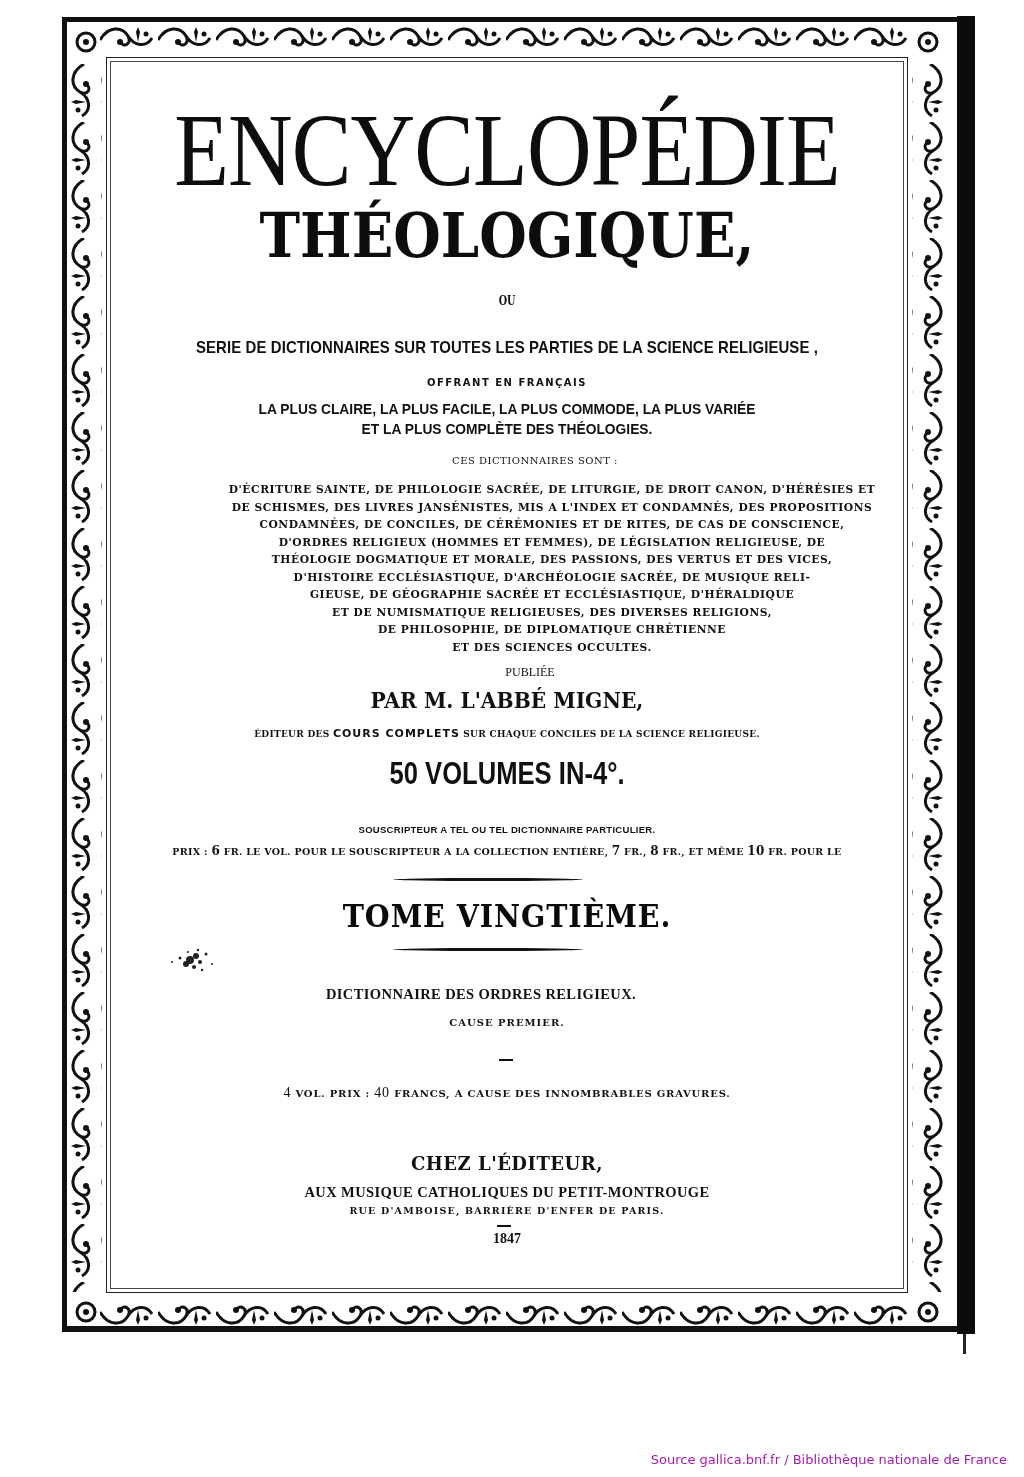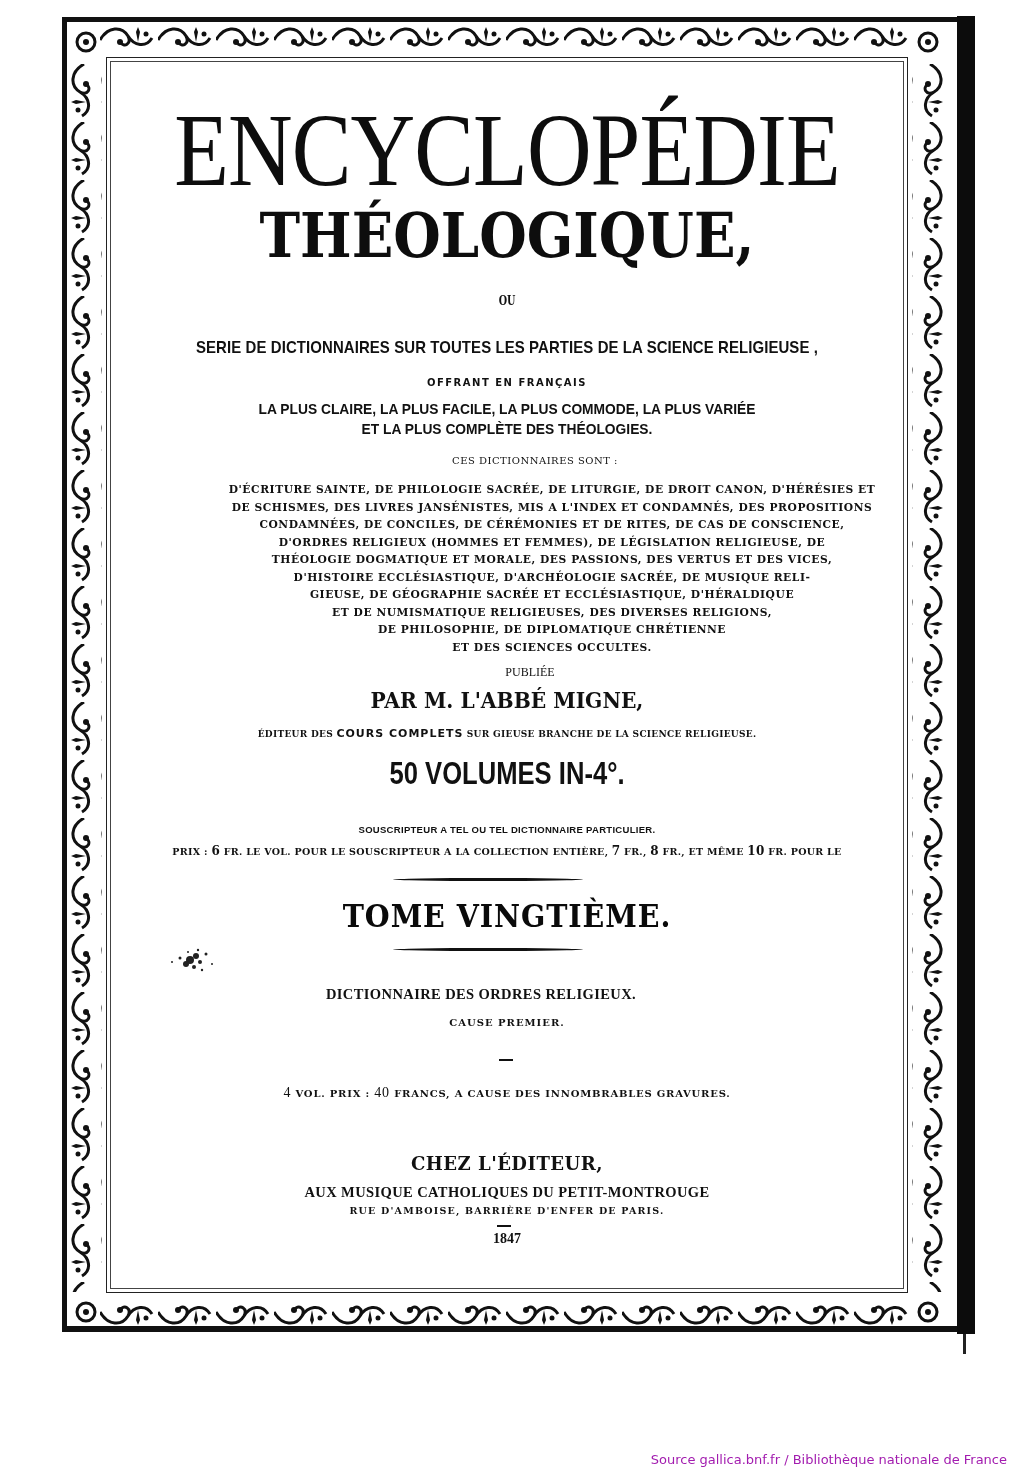--- a/index.html
+++ b/index.html
@@ -153,21 +153,21 @@
       <div class="ln">THÉOLOGIE DOGMATIQUE ET MORALE, DES PASSIONS, DES VERTUS ET DES VICES,</div>
       <div class="ln">D'HISTOIRE ECCLÉSIASTIQUE, D'ARCHÉOLOGIE SACRÉE, DE MUSIQUE RELI-</div>
       <div class="ln">GIEUSE, DE GÉOGRAPHIE SACRÉE ET ECCLÉSIASTIQUE, D'HÉRALDIQUE</div>
       <div class="ln">ET DE NUMISMATIQUE RELIGIEUSES, DES DIVERSES RELIGIONS,</div>
       <div class="ln">DE PHILOSOPHIE, DE DIPLOMATIQUE CHRÉTIENNE</div>
       <div class="ln">ET DES SCIENCES OCCULTES.</div>
     </div>
 
     <div class="publiee">PUBLIÉE</div>
     <div class="par">PAR M. L'ABBÉ MIGNE,</div>
-    <div class="editeur"><span>ÉDITEUR DES </span><span class="big">COURS COMPLETS</span><span> SUR GIEUSE BRANCHE DE LA SCIENCE RELIGIEUSE.</span></div>
+    <div class="editeur"><span>ÉDITEUR DES </span><span class="big">COURS COMPLETS</span><span> SUR CHAQUE CONCILES DE LA SCIENCE RELIGIEUSE.</span></div>
     <div class="volumes">50 VOLUMES IN-4°.</div>
     <div class="prix1"><span>PRIX : </span><span class="n">6</span><span> FR. LE VOL. POUR LE SOUSCRIPTEUR A LA COLLECTION ENTIÈRE, </span><span class="n">7</span><span> FR., </span><span class="n">8</span><span> FR., ET MÊME </span><span class="n">10</span><span> FR. POUR LE</span></div>
     <div class="prix2">SOUSCRIPTEUR A TEL OU TEL DICTIONNAIRE PARTICULIER.</div>
 
     <div class="rule r1"></div>
     <div class="tome">TOME VINGTIÈME.</div>
     <div class="rule r2"></div>
 
     <div class="dict">DICTIONNAIRE DES ORDRES RELIGIEUX.</div>
     <div class="tome-premier">CAUSE PREMIER.</div>

